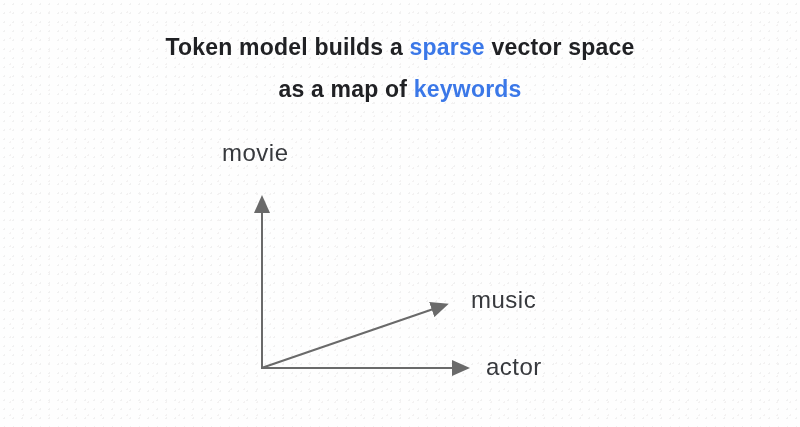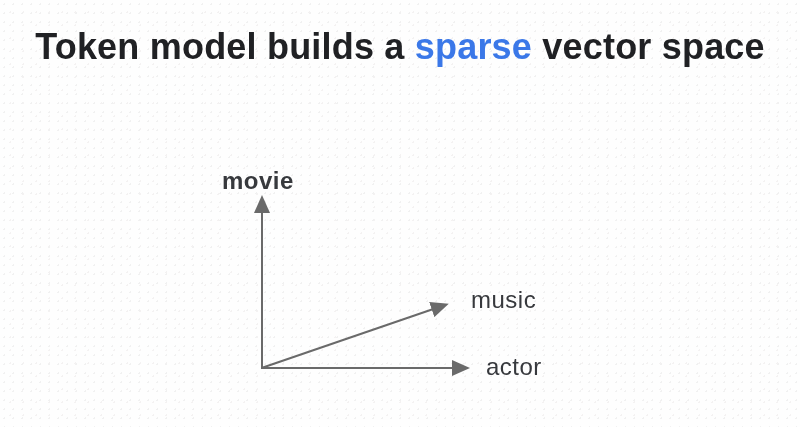--- a/index.html
+++ b/index.html
@@ -21,57 +21,59 @@
     background-size: 9px 9px, 13px 13px;
     background-position: 0 0, 4px 6px;
     font-family: "Liberation Sans", "DejaVu Sans", sans-serif;
   }
   .title {
     position: absolute;
     top: 26px;
     left: 0;
     width: 800px;
     text-align: center;
-    font-size: 36px;
+    font-size: 23px;
     font-weight: 700;
     line-height: 42px;
     letter-spacing: 0.2px;
     color: #202124;
   }
   .title .hl {
     color: #3b78e8;
   }
   .axis-label {
     position: absolute;
     font-size: 24px;
     font-weight: 400;
     letter-spacing: 0.5px;
     color: #37393d;
     line-height: 26px;
     white-space: nowrap;
   }
-  .label-movie { left: 222px; top: 168px; font-weight: bold; }
+  .label-movie { left: 222px; top: 140px; }
   .label-music { left: 471px; top: 287px; }
   .label-actor { left: 486px; top: 354px; }
   .diagram-svg {
     position: absolute;
     left: 0;
     top: 0;
     pointer-events: none;
   }
 </style>
 </head>
 <body>
 
 <div class="canvas">
 
   <div class="title">
     <div><span>Token model builds a</span>
       <span class="hl">sparse</span>
       <span>vector space</span></div>
+    <div><span>as a map of</span>
+      <span class="hl">keywords</span></div>
   </div>
 
   <svg class="diagram-svg" width="800" height="427" viewBox="0 0 800 427">
     <defs>
       <marker id="arrowhead" markerWidth="9" markerHeight="8" refX="7" refY="4" orient="auto">
         <path d="M0,0 L9,4 L0,8 Z" fill="#6a6a6a"></path>
       </marker>
     </defs>
 
     <line x1="262" y1="368.5" x2="262" y2="199" stroke="#6a6a6a" stroke-width="2" marker-end="url(#arrowhead)"></line>

